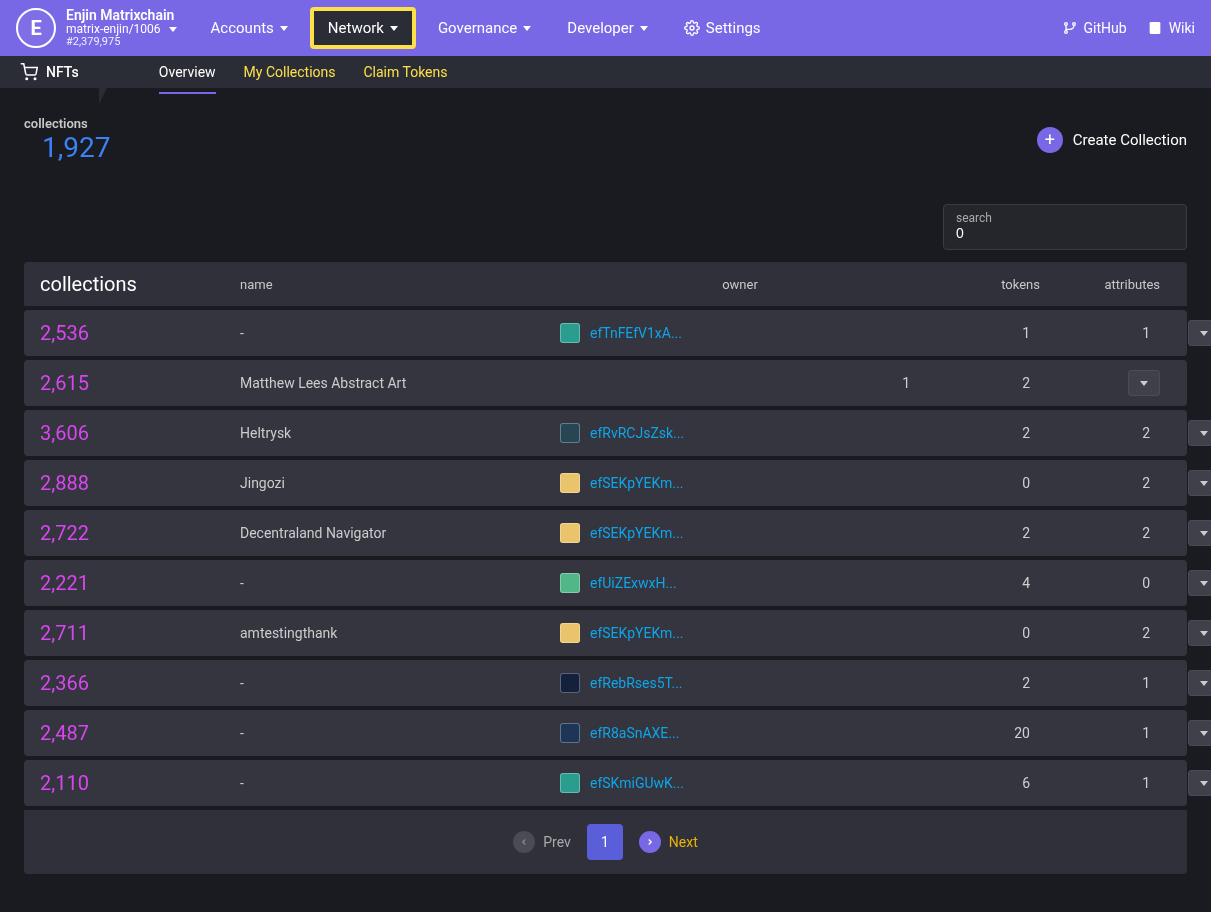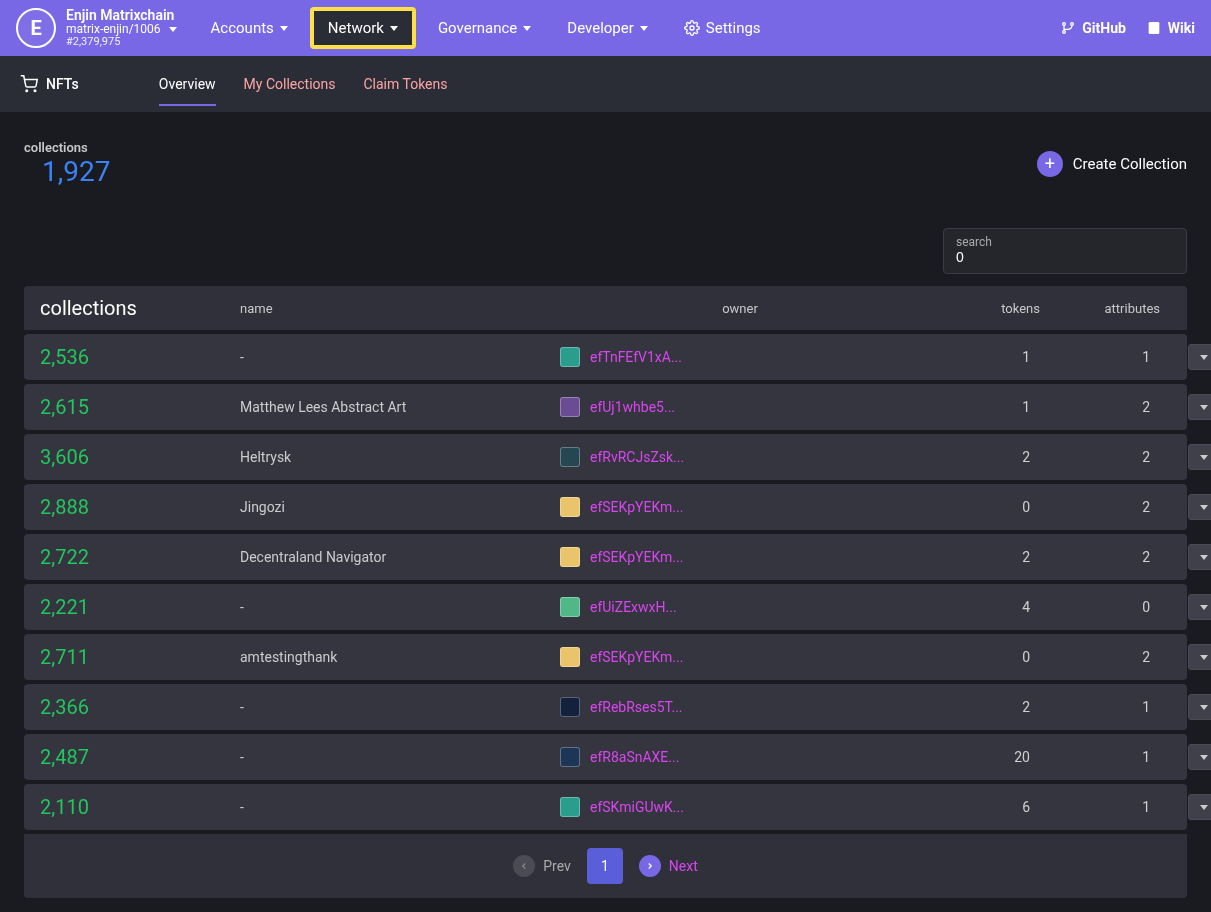--- a/index.html
+++ b/index.html
@@ -40,32 +40,32 @@
     padding: 8px 14px;
     color: #fff;
     display: flex; align-items: center; gap: 6px;
     cursor: pointer;
     border-radius: 4px;
     font-size: 15px;
   }
   .nav-item.active { background: #2b2d36; border: 4px solid #fde047; }
   .spacer { flex: 1; }
   .topbar-right { display: flex; align-items: center; gap: 20px; }
-  .topbar-link { display: flex; align-items: center; gap: 6px; cursor: pointer; font-weight: bold; }
+  .topbar-link { display: flex; align-items: center; gap: 6px; cursor: pointer; }
   .caret-down {
     width: 0; height: 0;
     border-left: 4px solid transparent;
     border-right: 4px solid transparent;
     border-top: 5px solid #fff;
   }
   .caret-down.small { border-top-color: #ccc; }
   
   .subnav {
     background: #2b2d36;
-    height: 56px;
+    height: 32px;
     display: flex;
     align-items: stretch;
     padding-left: 0;
   }
   .subnav-first {
     display: flex; align-items: center; gap: 8px;
     padding: 0 20px;
     position: relative;
     color: #fff;
     font-weight: 500;
@@ -73,21 +73,21 @@
   .subnav-first::after {
     content: "";
     position: absolute;
     right: -12px; top: 0;
     width: 0; height: 0;
     border-top: 24px solid transparent;
     border-bottom: 24px solid transparent;
     border-left: 12px solid #2b2d36;
   }
   .subnav-tabs { display: flex; align-items: center; gap: 28px; margin-left: 60px; }
-  .tab { color: #fca5a5; cursor: pointer; padding: 14px 0; position: relative; }
+  .tab { color: #fde047; cursor: pointer; padding: 14px 0; position: relative; }
   .tab.active { color: #fff; }
   .tab.active::after {
     content: "";
     position: absolute;
     left: 0; right: 0; bottom: 0;
     height: 2px;
     background: #7868e6;
   }
   
   .content { padding: 28px 24px 24px; }
@@ -135,23 +135,23 @@
   .table-row {
     display: grid;
     grid-template-columns: 200px 320px 360px 120px 120px 60px;
     padding: 10px 16px;
     background: #34353f;
     border-radius: 4px;
     margin-top: 4px;
     align-items: center;
     min-height: 44px;
   }
-  .cell-id { font-size: 20px; color: #22c55e; font-weight: 400; }
+  .cell-id { font-size: 20px; color: #d946ef; font-weight: 400; }
   .cell-name { color: #ccc; font-size: 14px; }
-  .cell-owner { display: flex; align-items: center; gap: 10px; color: #d946ef; font-size: 14px; }
+  .cell-owner { display: flex; align-items: center; gap: 10px; color: #0ea5e9; font-size: 14px; }
   .identicon {
     width: 20px; height: 20px;
     display: inline-block;
     border-radius: 3px;
   }
   .cell-num { text-align: right; color: #d0d0d0; font-size: 14px; padding-right: 10px; }
   .cell-action { display: flex; justify-content: flex-end; }
   .dropdown-btn {
     width: 32px; height: 26px;
     background: #3f404a;
@@ -168,21 +168,21 @@
     display: flex;
     align-items: center;
     justify-content: center;
     gap: 16px;
     border-radius: 0 0 4px 4px;
   }
   .page-btn {
     display: flex; align-items: center; gap: 8px;
     color: #aaa; font-size: 14px;
   }
-  .page-btn.enabled { color: #d946ef; cursor: pointer; }
+  .page-btn.enabled { color: #eab308; cursor: pointer; }
   .page-circle {
     width: 22px; height: 22px; border-radius: 50%;
     background: #4a4b55;
     display: flex; align-items: center; justify-content: center;
     font-size: 12px;
   }
   .page-circle.purple { background: #7868e6; color: #fff; }
   .page-num-box {
     width: 36px; height: 36px;
     background: #5a5ed8;
@@ -315,24 +315,20 @@
     <div class="cell-num">1</div>
     <div class="cell-action">
       <div class="dropdown-btn">
         <span class="caret-down small"></span>
       </div>
     </div>
         </div>
         <div class="table-row">
     <div class="cell-id">2,615</div>
     <div class="cell-name">Matthew Lees Abstract Art</div>
-    <div class="cell-owner">
-      <span class="identicon" style="background:#6a4c93;box-shadow:inset 0 0 0 1px rgba(255,255,255,.3);"></span>
-      <span>efUj1whbe5...</span>
-    </div>
     <div class="cell-num">1</div>
     <div class="cell-num">2</div>
     <div class="cell-action">
       <div class="dropdown-btn">
         <span class="caret-down small"></span>
       </div>
     </div>
         </div>
         <div class="table-row">
     <div class="cell-id">3,606</div>

